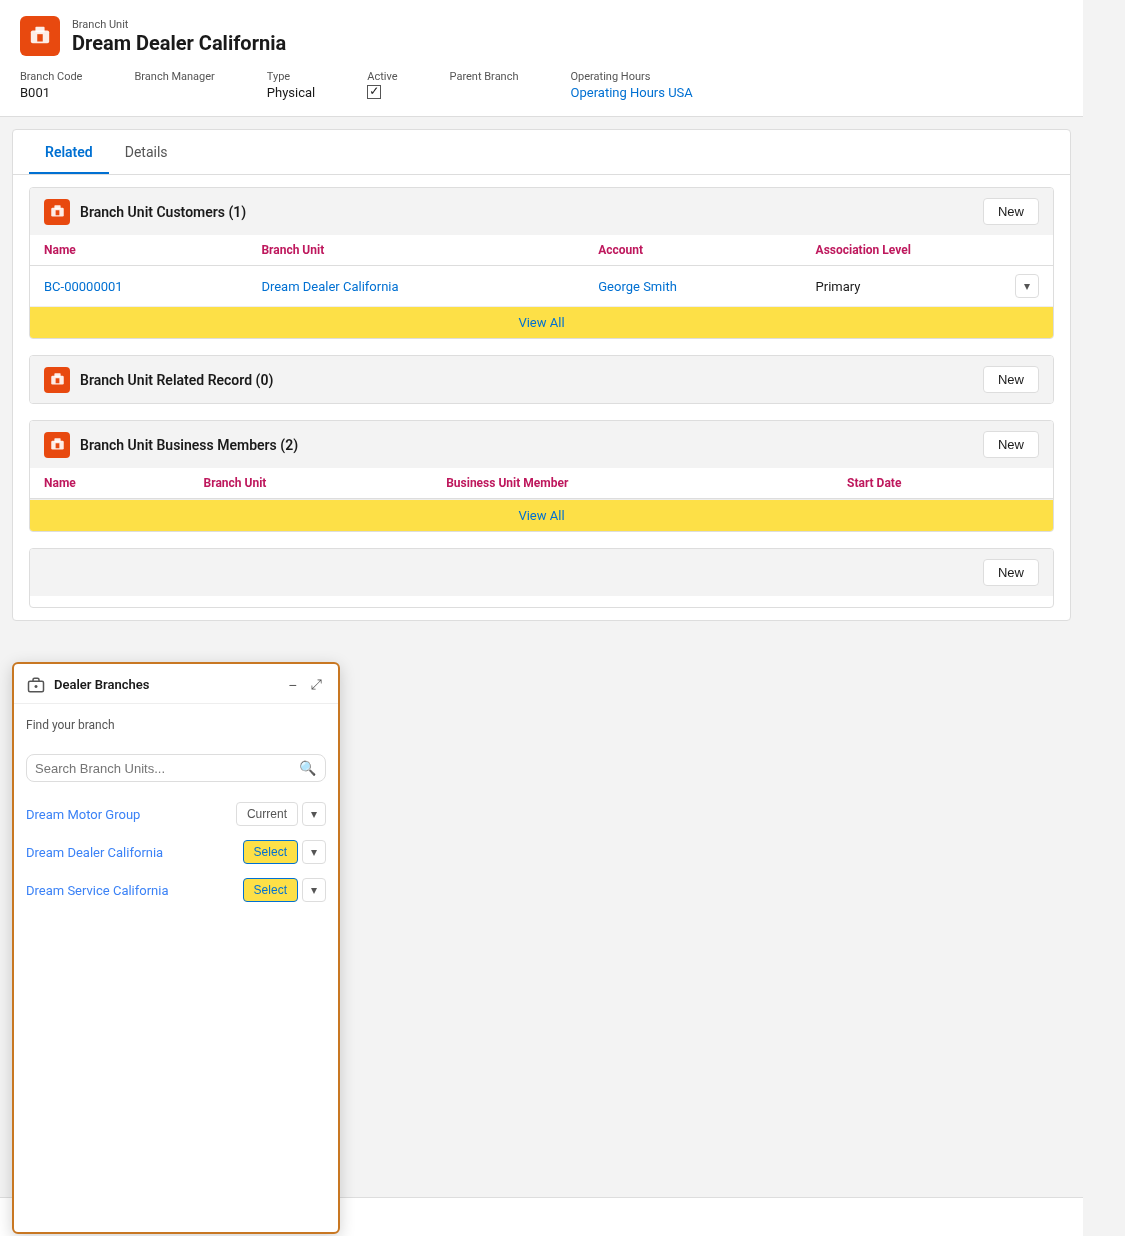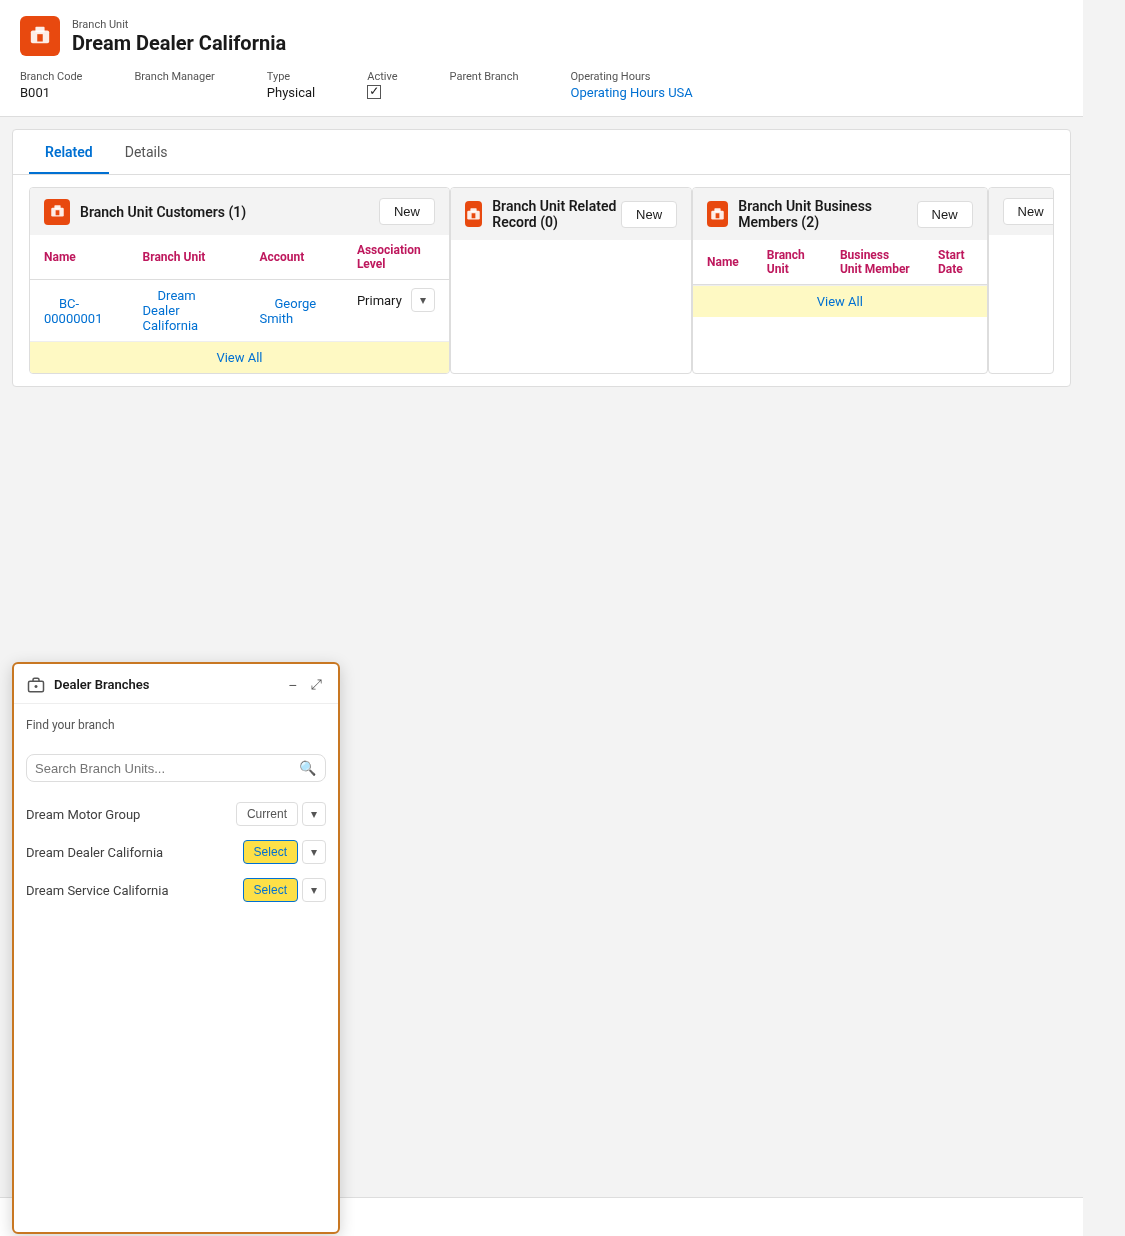--- a/index.html
+++ b/index.html
@@ -22,56 +22,56 @@
     .checkbox-display { width: 14px; height: 14px; border: 1.5px solid #555; display: inline-block; position: relative; }
     .checkbox-display::after { content: '✓'; position: absolute; top: -2px; left: 1px; font-size: 12px; color: #1a1a1a; }
 
     
     .tabs-section { background: #fff; margin: 12px; border-radius: 4px; border: 1px solid #ddd; }
     .tabs-nav { display: flex; border-bottom: 1px solid #ddd; padding: 0 16px; }
     .tab-item { padding: 14px 16px 12px 16px; font-size: 14px; cursor: pointer; border-bottom: 2px solid transparent; color: #555; }
     .tab-item.active { border-bottom: 2px solid #0070d2; color: #0070d2; font-weight: 600; }
 
     
-    .related-sections { padding: 12px 16px; display: flex; flex-direction: row; }
+    .related-sections { padding: 12px 16px; display: flex; flex-direction: column; gap: 16px; }
 
     .related-section { border: 1px solid #ddd; border-radius: 4px; overflow: hidden; }
     .section-header { background: #f3f3f3; padding: 10px 14px; display: flex; align-items: center; justify-content: space-between; }
     .section-header-left { display: flex; align-items: center; gap: 10px; }
     .section-icon { width: 26px; height: 26px; background: #e8490f; border-radius: 4px; display: flex; align-items: center; justify-content: center; }
     .section-icon svg { width: 15px; height: 15px; fill: #fff; }
     .section-title { font-size: 14px; font-weight: 600; color: #1a1a1a; }
 
     .btn-new { border: 1px solid #ddd; background: #fff; border-radius: 4px; padding: 5px 14px; font-size: 13px; cursor: pointer; color: #1a1a1a; }
 
     .section-table { width: 100%; border-collapse: collapse; }
     .section-table th { text-align: left; padding: 8px 14px; font-size: 12px; font-weight: 700; color: #be185d; border-bottom: 1px solid #ddd; background: #fff; }
     .section-table td { padding: 8px 14px; border-bottom: 1px solid #eee; font-size: 13px; color: #1a1a1a; }
     .section-table tr:last-child td { border-bottom: none; }
-    .link-cell { color: #0070d2; cursor: pointer; text-decoration: none; margin-left: 15px; }
-    .view-all { text-align: center; padding: 8px; color: #0070d2; font-size: 13px; cursor: pointer; background: #fef9c3; border-top: 1px solid #eee; }
+    .link-cell { color: #0070d2; cursor: pointer; text-decoration: none; }
+    .view-all { text-align: center; padding: 8px; color: #0070d2; font-size: 13px; cursor: pointer; background: #fde047; border-top: 1px solid #eee; }
 
     .dropdown-btn { border: 1px solid #ddd; background: #fff; border-radius: 4px; padding: 4px 8px; cursor: pointer; font-size: 12px; color: #555; }
 
     
     .dealer-popup { position: absolute; top: 662px; left: 12px; width: 328px; background: #fff; border: 2px solid #c87722; border-radius: 6px; box-shadow: 0 4px 16px rgba(0,0,0,0.18); z-index: 100; }
     .dealer-popup-header { display: flex; align-items: center; justify-content: space-between; padding: 10px 12px 8px 12px; border-bottom: 1px solid #eee; }
     .dealer-popup-header-left { display: flex; align-items: center; gap: 8px; }
     .dealer-popup-icon { width: 20px; height: 20px; display: flex; align-items: center; justify-content: center; color: #555; }
     .dealer-popup-title { font-size: 13px; font-weight: 600; color: #1a1a1a; }
     .dealer-popup-actions { display: flex; gap: 6px; }
     .popup-action-btn { border: none; background: none; cursor: pointer; color: #555; font-size: 14px; padding: 2px 4px; }
     .dealer-popup-body { padding: 14px 12px; }
     .search-label { font-size: 12px; color: #555; margin-bottom: 22px; }
     .search-box { display: flex; align-items: center; border: 1px solid #ddd; border-radius: 8px; padding: 5px 8px; gap: 10px; margin-bottom: 14px; }
     .search-box input { border: none; outline: none; font-size: 13px; color: #999; flex: 1; }
     .search-icon-inner { color: #999; font-size: 14px; }
     .branch-list { display: flex; flex-direction: column; gap: 2px; }
     .branch-item { display: flex; align-items: center; justify-content: space-between; padding: 6px 0; }
-    .branch-name { font-size: 13px; color: #404040; flex: 1; }
+    .branch-name { font-size: 13px; color: #3b82f6; flex: 1; }
     .branch-actions { display: flex; gap: 4px; align-items: center; }
     .btn-current { border: 1px solid #ddd; background: #fff; border-radius: 4px; padding: 4px 10px; font-size: 12px; color: #555; cursor: pointer; }
     .btn-select { border: 1px solid #0070d2; background: #fde047; border-radius: 4px; padding: 4px 10px; font-size: 12px; color: #0070d2; cursor: pointer; }
     .popup-inner-area { height: 310px; }
 
     
     .bottom-bar { background: #fff; border-top: 1px solid #ddd; padding: 10px 14px; display: flex; align-items: center; gap: 8px; position: relative; bottom: 0; }
     .bottom-bar-icon { width: 18px; height: 18px; color: #555; }
     .bottom-bar-label { font-size: 13px; font-weight: 600; color: #1a1a1a; }
 

